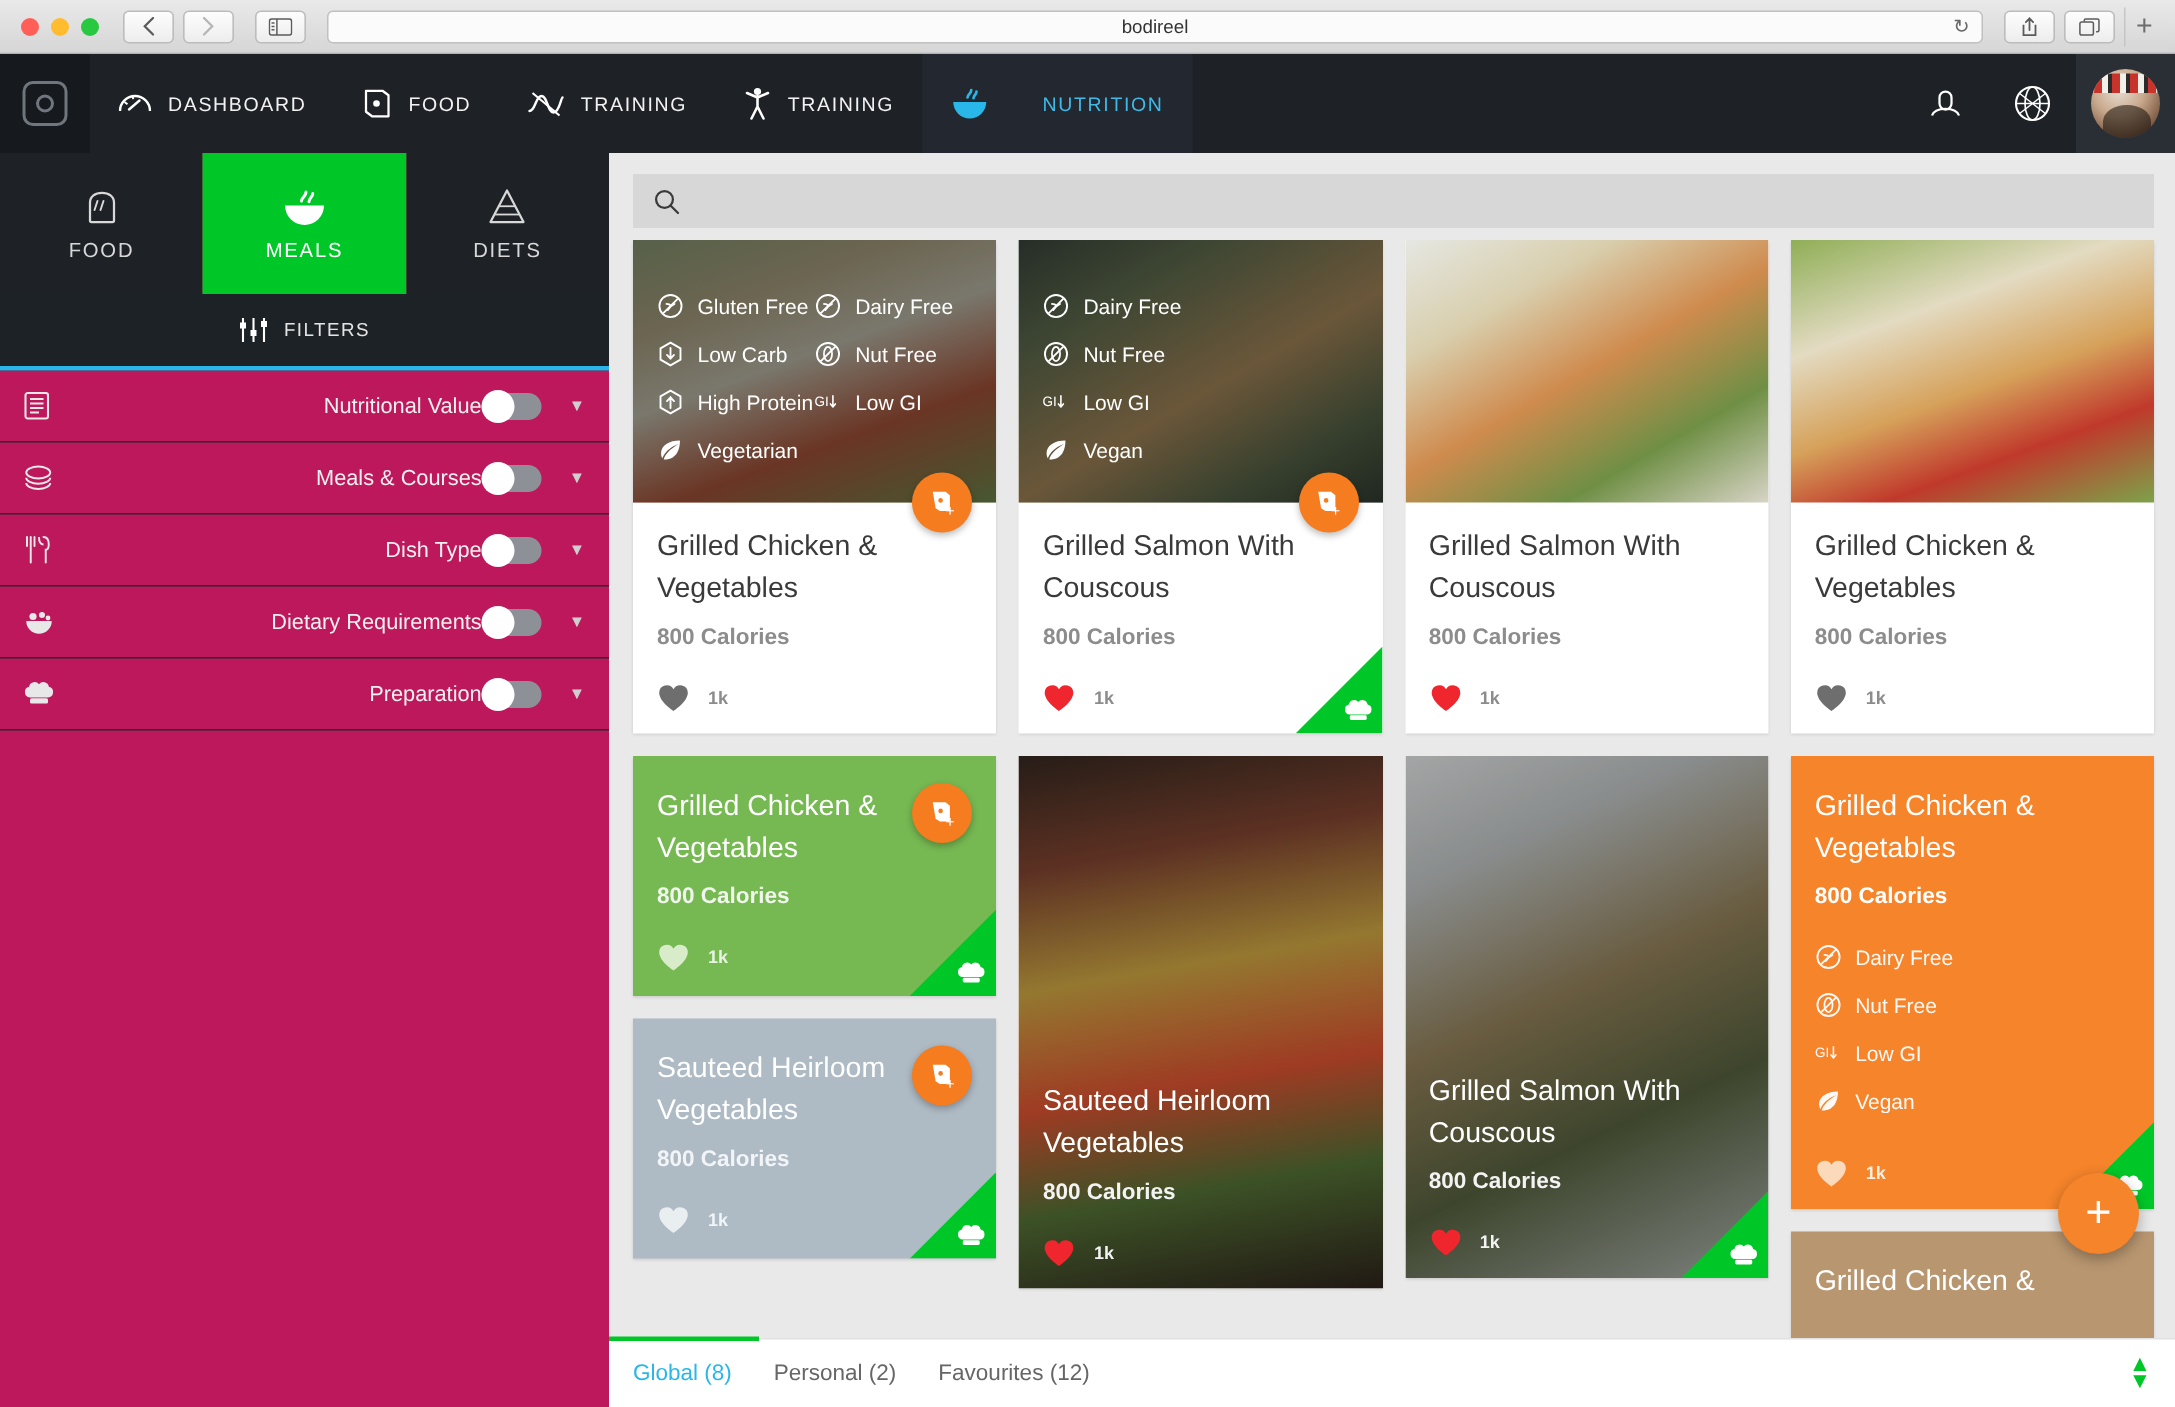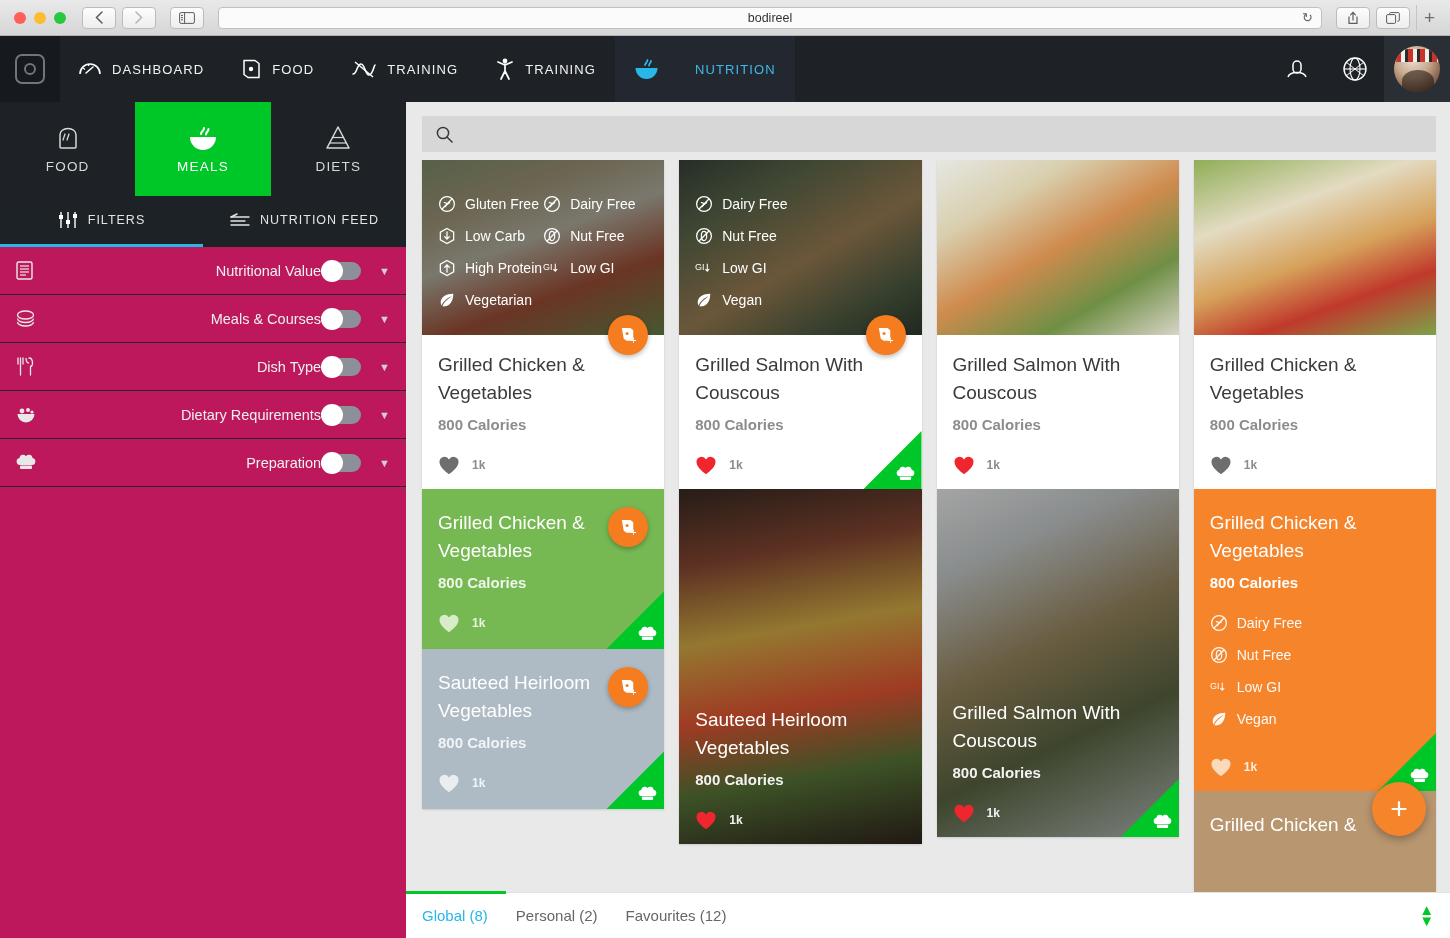--- a/index.html
+++ b/index.html
@@ -124,21 +124,21 @@
   }
   .searchbar input {
     flex: 1; border: none; background: transparent; outline: none;
     font-size: 14px; font-family: "Liberation Sans", sans-serif; color: #333;
   }
 
   .grid {
     flex: 1; display: flex; gap: 15px; padding: 0 14px 0 16px;
     overflow: hidden; position: relative;
   }
-  .col { flex: 1; display: flex; flex-direction: column; gap: 0; min-width: 0;}
+  .col { flex: 1; display: flex; flex-direction: column; gap: 15px; min-width: 0;}
 
   .card {
     background: #fff; position: relative; overflow: hidden; flex-shrink: 0;
     box-shadow: 0 1px 2px rgba(0,0,0,.12);
   }
   .card-photo { height: 175px; position: relative; background-size: cover; }
   .photo-a { background: linear-gradient(160deg,#9fae7b 0%,#cbb98e 25%,#e8dfc6 45%,#c7542f 70%,#7d9c4a 100%); }
   .photo-b { background: linear-gradient(150deg,#3a4436 0%,#6d7a4f 25%,#c89a5c 55%,#5c6b42 80%,#2e3828 100%); }
   .photo-c { background: linear-gradient(150deg,#e5e7e2 0%,#d9cfae 25%,#cf8b4e 50%,#6f8f45 75%,#d8d4c6 100%); }
   .photo-d { background: linear-gradient(160deg,#8fae56 0%,#e3dbc2 30%,#d6a15a 55%,#c0392b 75%,#7da24a 100%); }
@@ -381,27 +381,20 @@
         <svg width="20" height="16" viewBox="0 0 20 16">
           <line x1="3" y1="0" x2="3" y2="16" stroke="#fff" stroke-width="1.4"></line>
           <line x1="10" y1="0" x2="10" y2="16" stroke="#fff" stroke-width="1.4"></line>
           <line x1="17" y1="0" x2="17" y2="16" stroke="#fff" stroke-width="1.4"></line>
           <rect x="1" y="3" width="4" height="4" fill="#fff"></rect>
           <rect x="8" y="8" width="4" height="4" fill="#fff"></rect>
           <rect x="15" y="2" width="4" height="4" fill="#fff"></rect>
         </svg>
         <span>FILTERS</span>
       </div>
-      <div class="subtab">
-        <svg width="20" height="14" viewBox="0 0 20 14">
-          <path d="M1 4h18M1 8h14M1 12h18" stroke="#e4e4e4" stroke-width="1.4" stroke-linecap="round"></path>
-          <path d="M1 4l6-3" stroke="#e4e4e4" stroke-width="1.4" stroke-linecap="round"></path>
-        </svg>
-        <span>NUTRITION FEED</span>
-      </div>
     </div>
 
     <div class="filter-row">
       <span class="filter-icon">
         <svg width="17" height="19" viewBox="0 0 17 19">
             <rect x="1" y="1" width="15" height="17" rx="1.5" stroke="#e8e8e8" stroke-width="1.4" fill="none"></rect>
             <line x1="4" y1="5" x2="13" y2="5" stroke="#e8e8e8" stroke-width="1.2"></line>
             <line x1="4" y1="8" x2="13" y2="8" stroke="#e8e8e8" stroke-width="1.2"></line>
             <line x1="4" y1="11" x2="13" y2="11" stroke="#e8e8e8" stroke-width="1.2"></line>
             <line x1="4" y1="14" x2="10" y2="14" stroke="#e8e8e8" stroke-width="1.2"></line>

